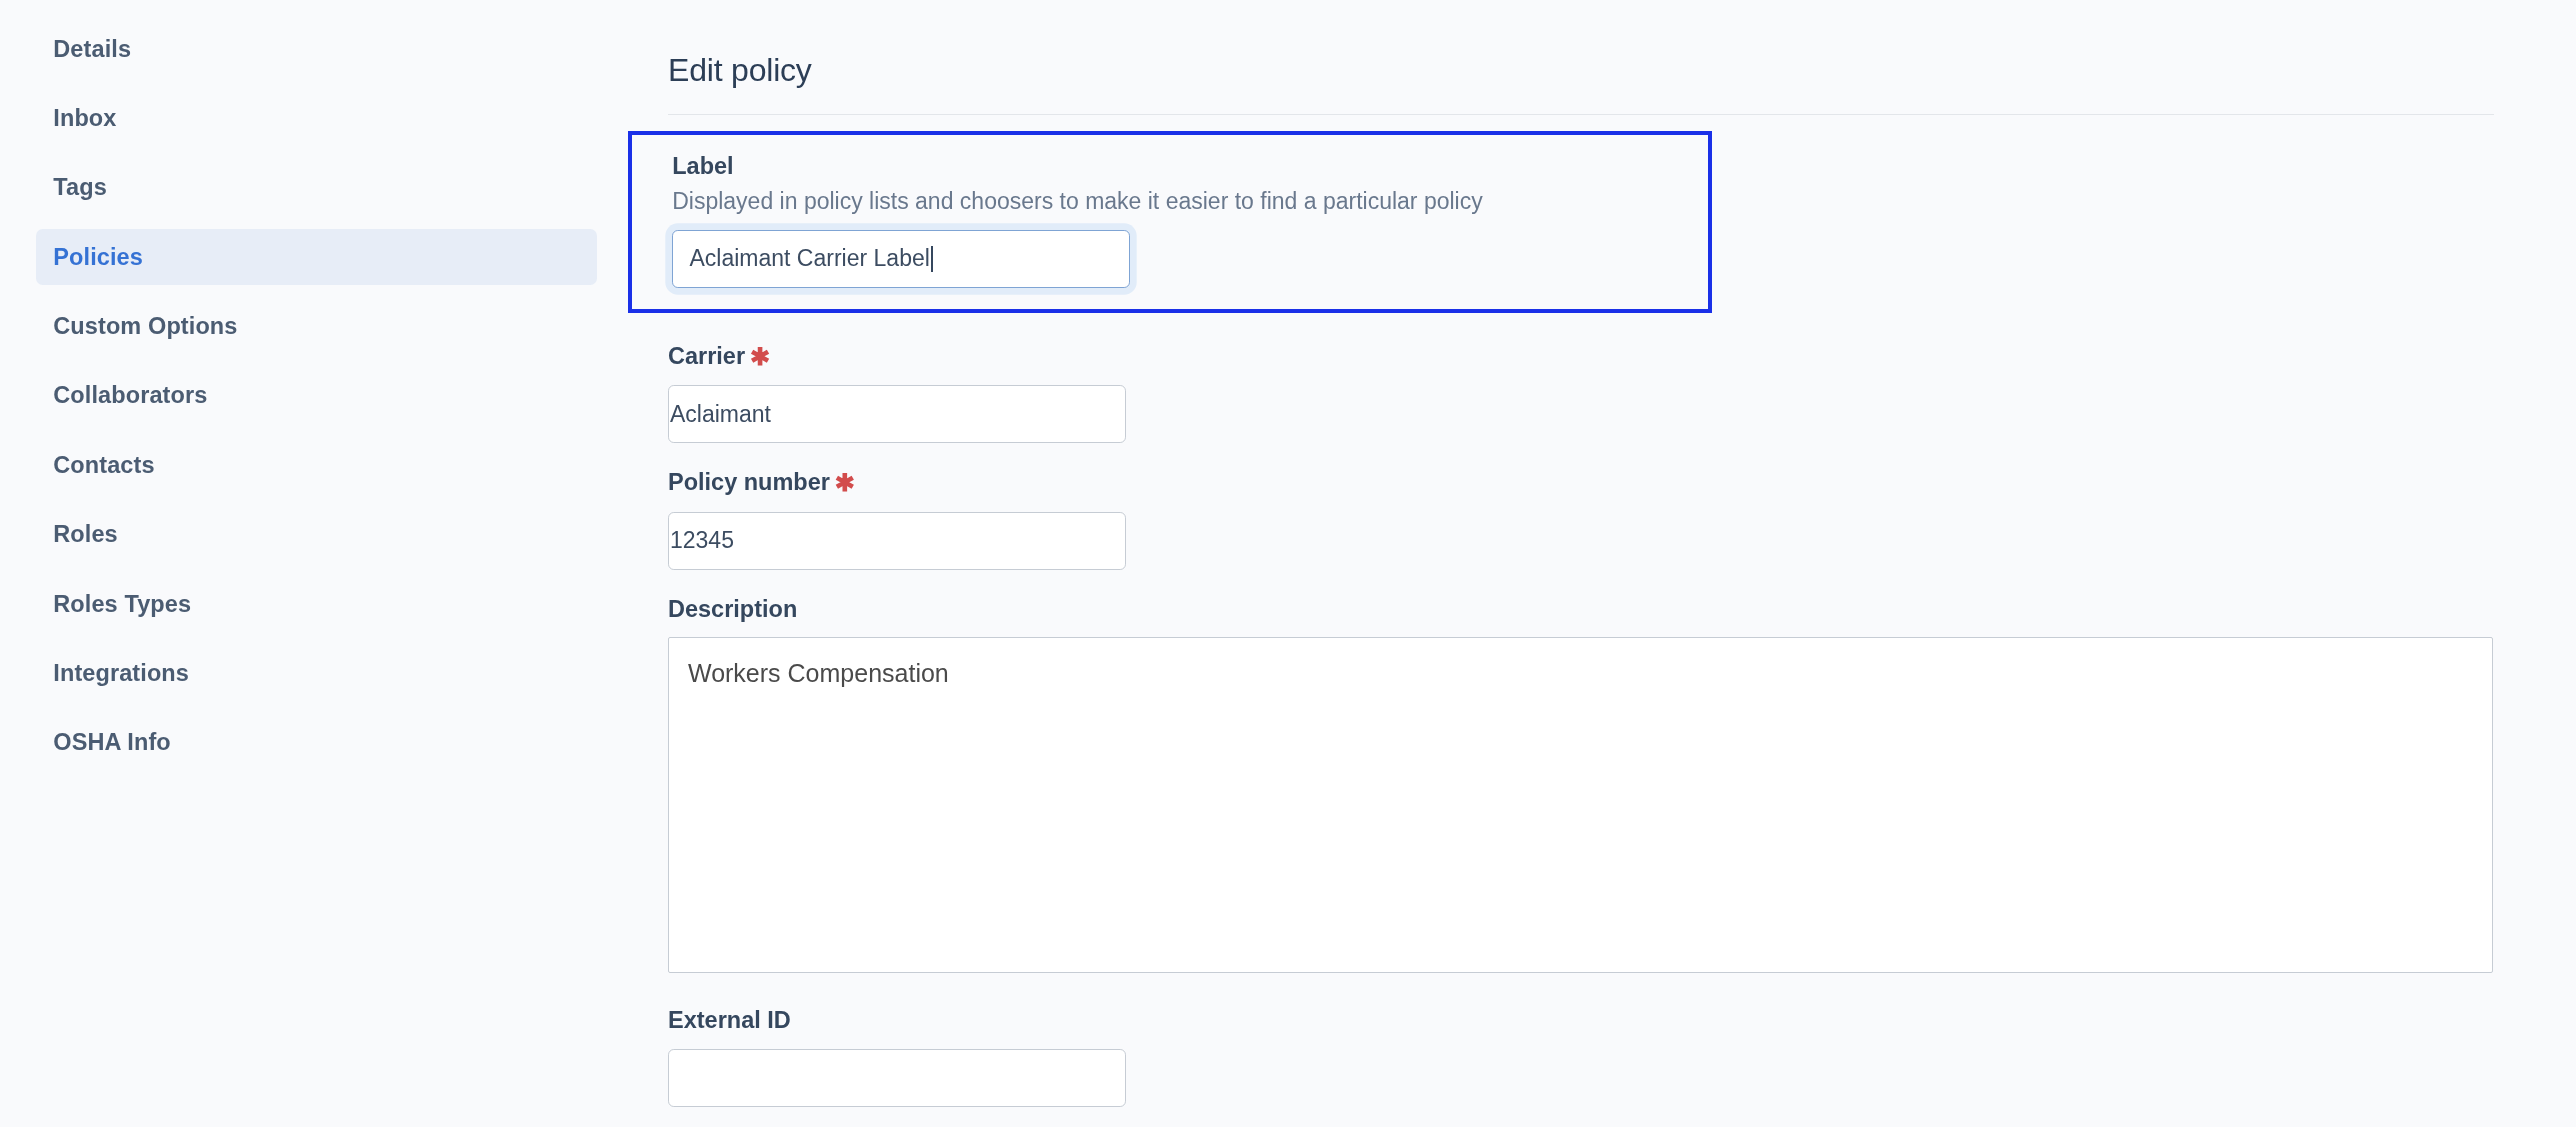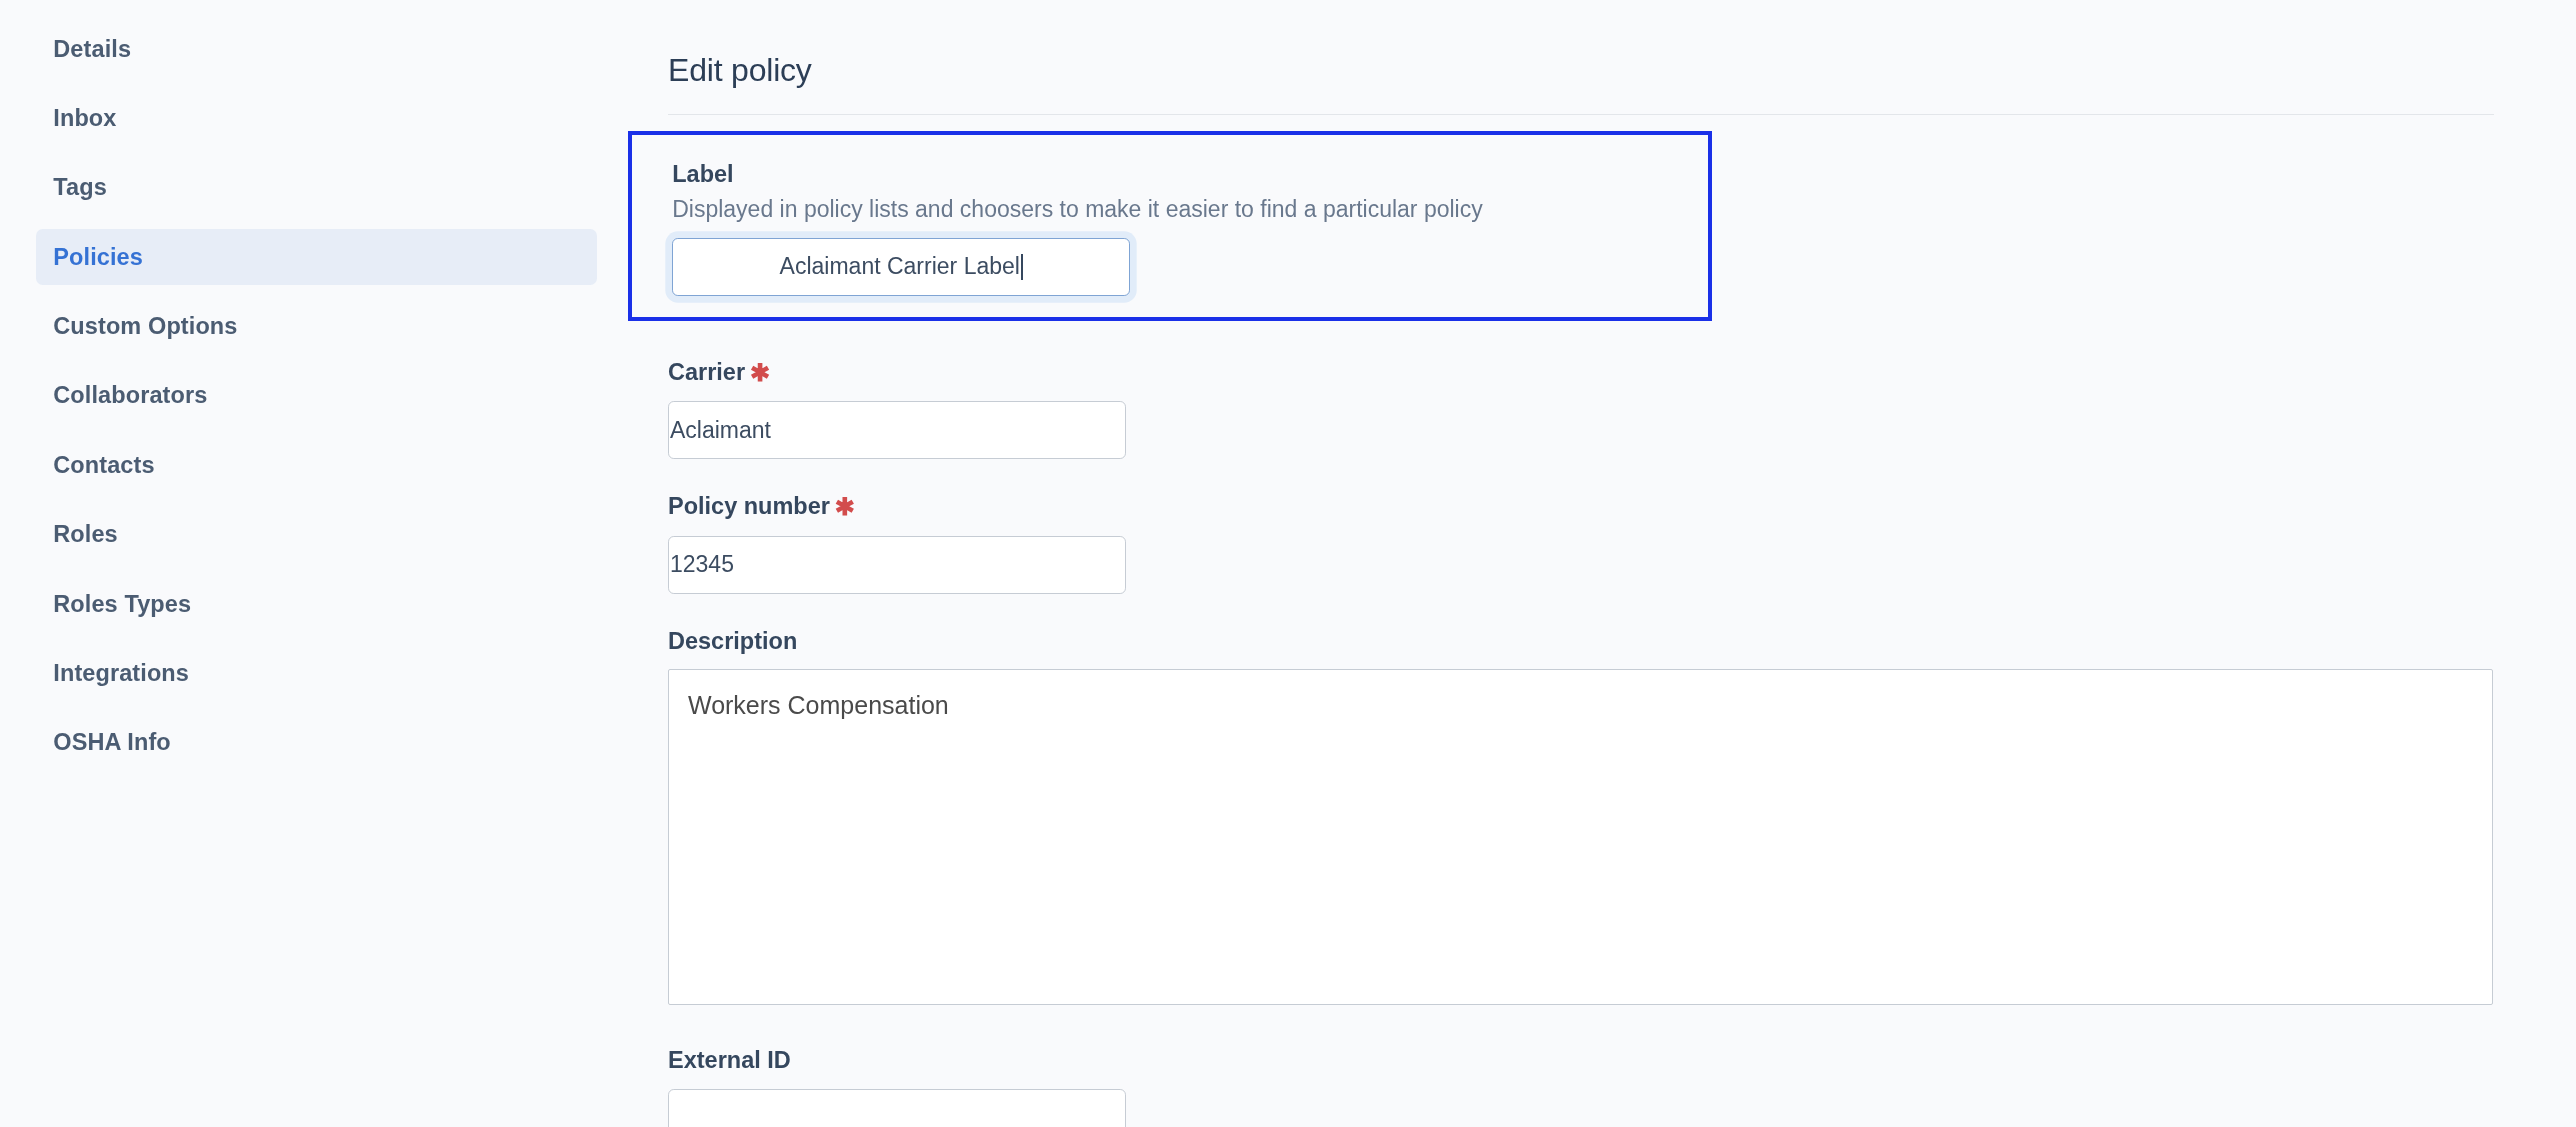--- a/index.html
+++ b/index.html
@@ -107,21 +107,20 @@
   .field-block {
     padding-left: 35px;
   }
 
   .field-label {
     font-size: 23.5px;
     font-weight: 600;
     color: #35475e;
     display: block;
     line-height: 1.25;
-    margin-top: 8px;
   }
 
   .req-star {
     color: #d24c4c;
     font-size: 24px;
     font-weight: 700;
     margin-left: 4.8px;
     vertical-align: -1px;
   }
 
@@ -166,21 +165,20 @@
     width: 458px;
     height: 58px;
     border: 1px solid #7fa4d4;
     border-radius: 5.8px;
     background: #ffffff;
     box-shadow: 0 0 0 6.7px #e1ecf9;
     font-size: 23px;
     color: #3c4c61;
     padding: 0 16.3px;
     cursor: text;
-    justify-content: center;
   }
 
   .gap-26 { height: 25px; }
   .gap-30 { height: 29px; }
   .gap-34 { height: 33px; }
 
   .textarea-field {
     display: block;
     margin-top: 13.4px;
     width: 1825px;

